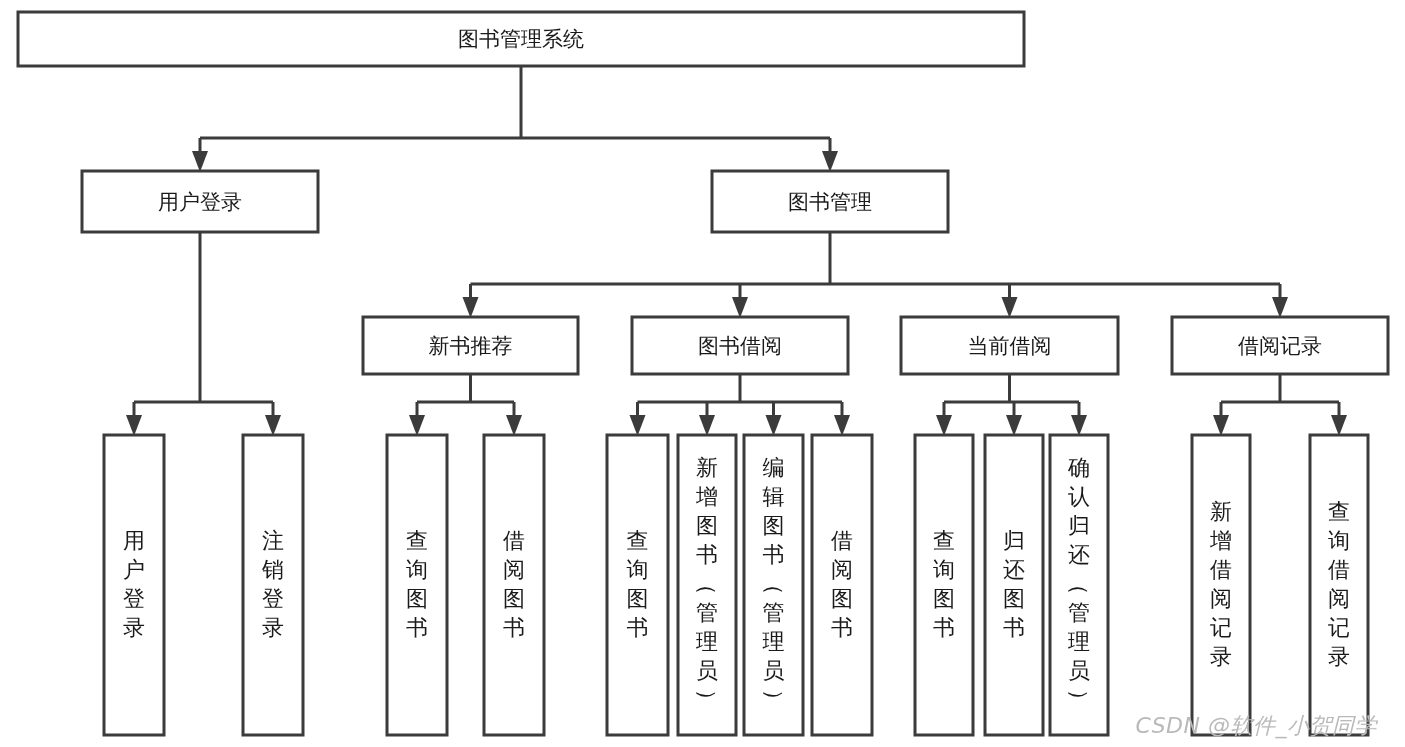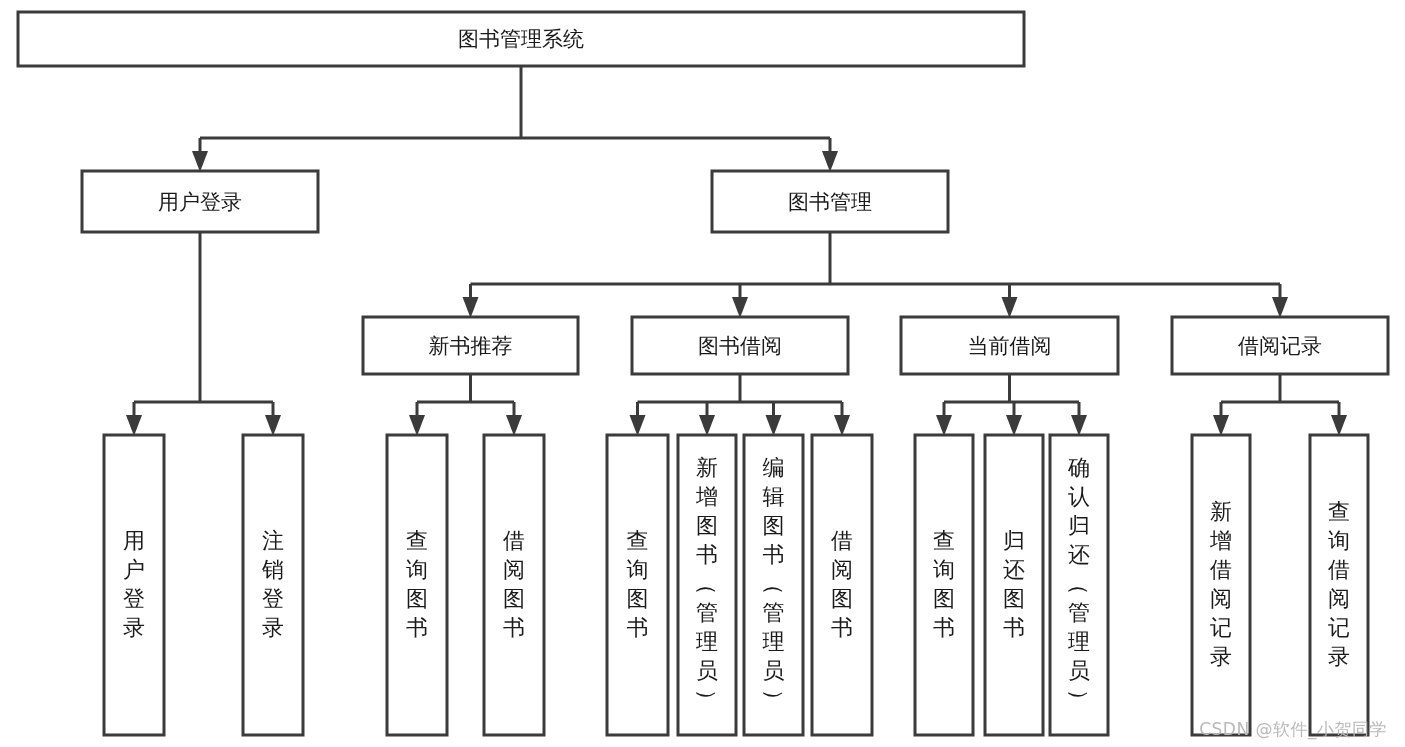--- a/index.html
+++ b/index.html
@@ -24,26 +24,27 @@
     dominant-baseline:middle;
   }
   .leaf-label{
     fill:#1a1a1a;
     font-family:"DejaVu Sans","Liberation Sans",sans-serif;
     font-size:22px;
     text-anchor:middle;
   }
   .watermark{
     position:absolute;
-    right:18px;bottom:6px;
-    font-family:"DejaVu Sans","Liberation Sans",sans-serif;
-    font-size:17px;
+    right:28px;bottom:6px;
+    font-family:"DejaVu Sans","Liberation Sans",sans-serif;
+    font-size:22px;
     color:#b9b9b9;
     white-space:nowrap;
     letter-spacing:0.5px;
+    font-style:italic;
   }
 </style>
 </head>
 <body>
 
 <svg id="diagram" viewBox="0 0 1405 747" xmlns="http://www.w3.org/2000/svg">
   <g id="edges-layer">
       <path class="connector" d="M 521 66 L 521 138"></path>
       <path class="connector" d="M 200 138 L 830 138"></path>
       <path class="connector" d="M 200 138 L 200 155"></path>

